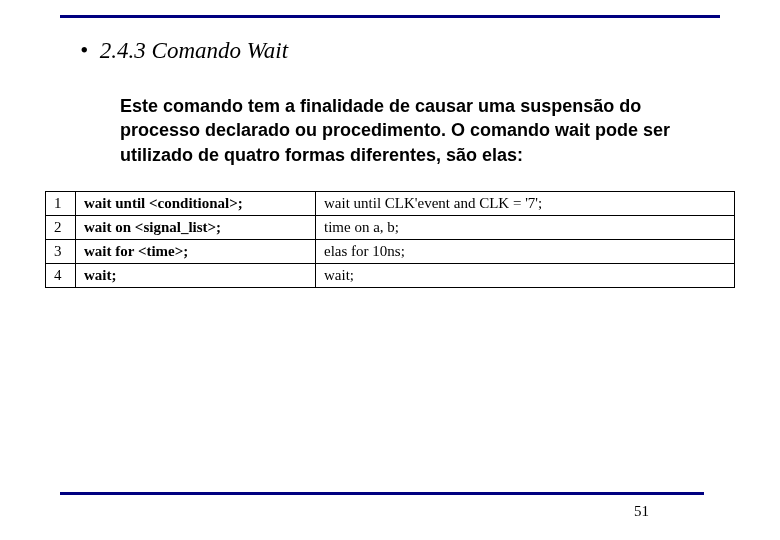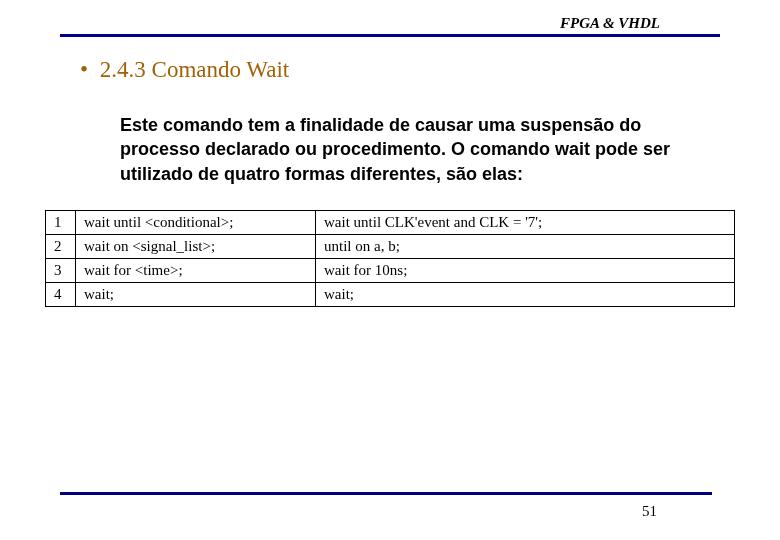--- a/index.html
+++ b/index.html
@@ -28,22 +28,23 @@
     }
     .header-rule {
       border: none;
       border-top: 3px solid #000080;
     }
     .content {
       padding: 20px 60px 0 80px;
     }
     .section-heading {
       font-size: 23px;
-      color: #a16207;
+      color: #000000;
       margin-bottom: 30px;
+      font-style: italic;
     }
     .bullet {
       display: inline-block;
       margin-right: 6px;
     }
     .paragraph {
       font-family: Arial, Helvetica, sans-serif;
       font-weight: bold;
       font-size: 18px;
       color: #000000;
@@ -66,47 +67,47 @@
       color: #000000;
       vertical-align: middle;
       height: 24px;
     }
     td.num-col {
       width: 30px;
       text-align: left;
     }
     td.syntax-col {
       width: 240px;
+      font-weight: bold;
     }
     td.example-col {
       width: auto;
     }
     .footer-section {
       position: absolute;
       bottom: 20px;
       left: 60px;
-      right: 68px;
+      right: 76px;
     }
     .footer-rule {
       border: none;
       border-top: 3px solid #000080;
       margin-bottom: 8px;
     }
     .page-number {
       text-align: right;
       font-size: 15px;
       color: #000000;
       padding-right: 55px;
     }
   </style>
 </head>
 <body>
 
 <div class="header-section">
-  <div class="header-title">FPGA &amp; VHDL</div>
   <hr class="header-rule">
 </div>
 
 <div class="content">
   <div class="section-heading">
     <span class="bullet">•</span>
     <span>2.4.3 Comando Wait</span>
   </div>
 
   <div class="paragraph">Este comando tem a finalidade de causar uma suspensão do processo declarado ou procedimento. O comando wait pode ser utilizado de quatro formas diferentes, são elas:</div>
@@ -116,26 +117,26 @@
   <table>
     <tbody>
         <tr>
       <td class="num-col">1</td>
       <td class="syntax-col">wait until &lt;conditional&gt;;</td>
       <td class="example-col">wait until CLK'event and CLK = '7';</td>
     </tr>
     <tr>
       <td class="num-col">2</td>
       <td class="syntax-col">wait on &lt;signal_list&gt;;</td>
-      <td class="example-col">until on  a, b;</td>
+      <td class="example-col">time on  a, b;</td>
     </tr>
     <tr>
       <td class="num-col">3</td>
       <td class="syntax-col">wait for &lt;time&gt;;</td>
-      <td class="example-col">wait for 10ns;</td>
+      <td class="example-col">elas for 10ns;</td>
     </tr>
     <tr>
       <td class="num-col">4</td>
       <td class="syntax-col">wait;</td>
       <td class="example-col">wait;</td>
     </tr>
   </tbody>
     </table>
 </div>
 

